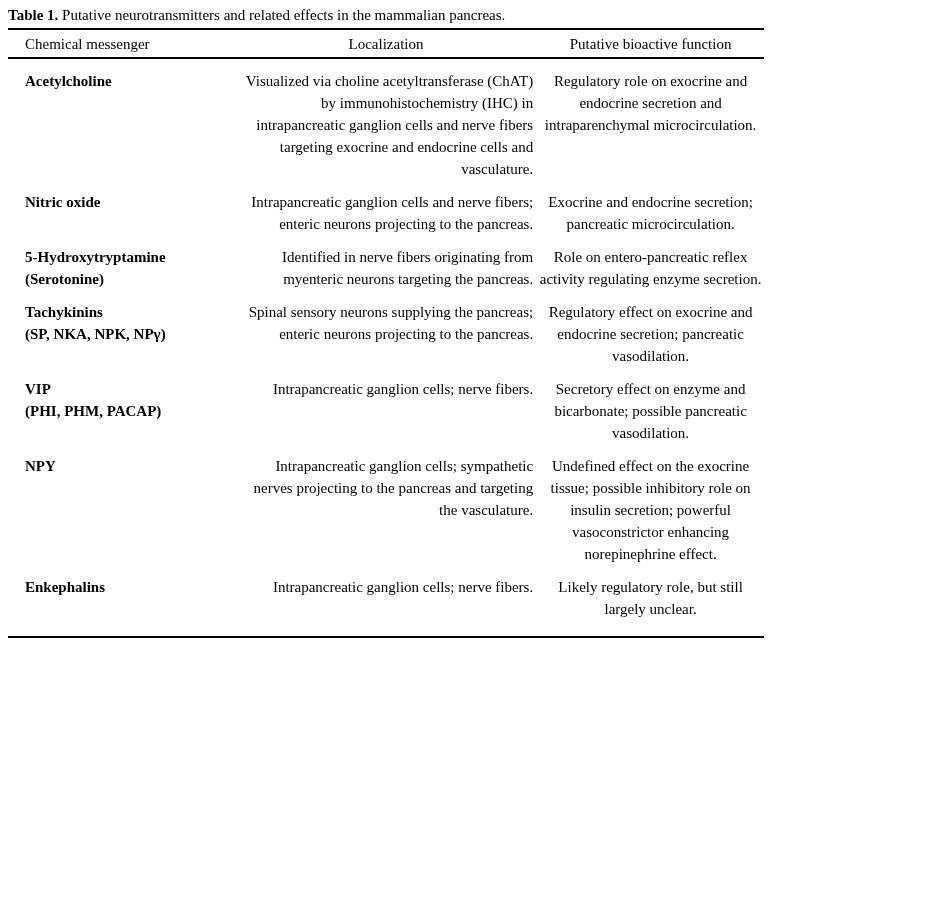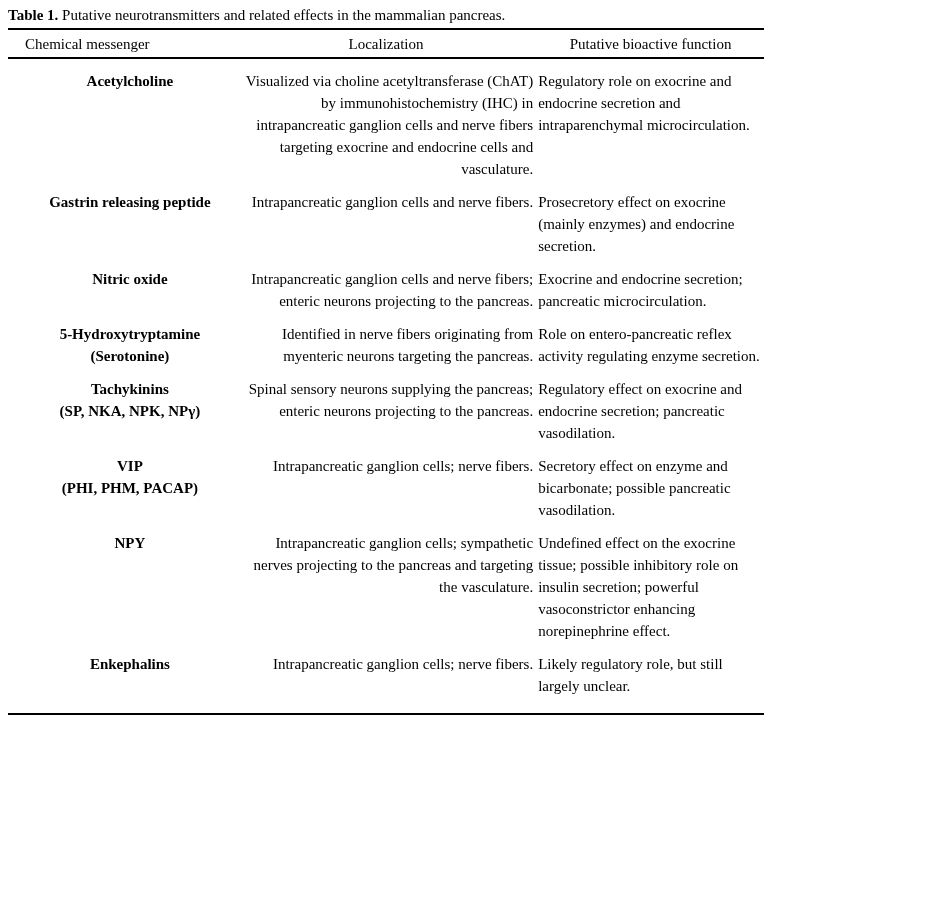--- a/index.html
+++ b/index.html
@@ -40,27 +40,27 @@
   th.col-messenger { text-align: left; padding-left: 17px; }
   th.col-loc, th.col-func { text-align: center; }
   td {
     font-size: 15px;
     line-height: 22px;
     vertical-align: top;
     padding-top: 11px;
   }
   td.col-messenger {
     font-weight: bold;
-    text-align: center;
+    text-align: left;
     padding-left: 17px;
     white-space: pre-line;
     margin-top: 36px;
   }
   td.col-loc { text-align: right; padding-left: 4px; padding-right: 4px; }
-  td.col-func { padding-left: 1px; padding-right: 1px; }
+  td.col-func { text-align: center; padding-left: 1px; padding-right: 1px; }
   tbody tr:last-child td { padding-bottom: 16px; }
 </style>
 </head>
 <body>
 
 <div class="page">
 
   <div class="table-title">
     <span class="title-label">Table 1.</span><span> Putative neurotransmitters and related effects in the mammalian pancreas.</span>
   </div>
@@ -78,25 +78,20 @@
         <th class="col-func">Putative bioactive function</th>
       </tr>
     </thead>
     <tbody>
   <tr>
     <td class="col-messenger">Acetylcholine</td>
     <td class="col-loc">Visualized via choline acetyltransferase (ChAT) by immunohistochemistry (IHC) in intrapancreatic ganglion cells and nerve fibers targeting exocrine and endocrine cells and vasculature.</td>
     <td class="col-func">Regulatory role on exocrine and endocrine secretion and intraparenchymal microcirculation.</td>
   </tr>
 
-  <tr>
-    <td class="col-messenger">Gastrin releasing peptide</td>
-    <td class="col-loc">Intrapancreatic ganglion cells and nerve fibers.</td>
-    <td class="col-func">Prosecretory effect on exocrine (mainly enzymes) and endocrine secretion.</td>
-  </tr>
 
 
   <tr>
     <td class="col-messenger">Nitric oxide</td>
     <td class="col-loc">Intrapancreatic ganglion cells and nerve fibers; enteric neurons projecting to the pancreas.</td>
     <td class="col-func">Exocrine and endocrine secretion; pancreatic microcirculation.</td>
   </tr>
 
   <tr>
     <td class="col-messenger">5-Hydroxytryptamine

